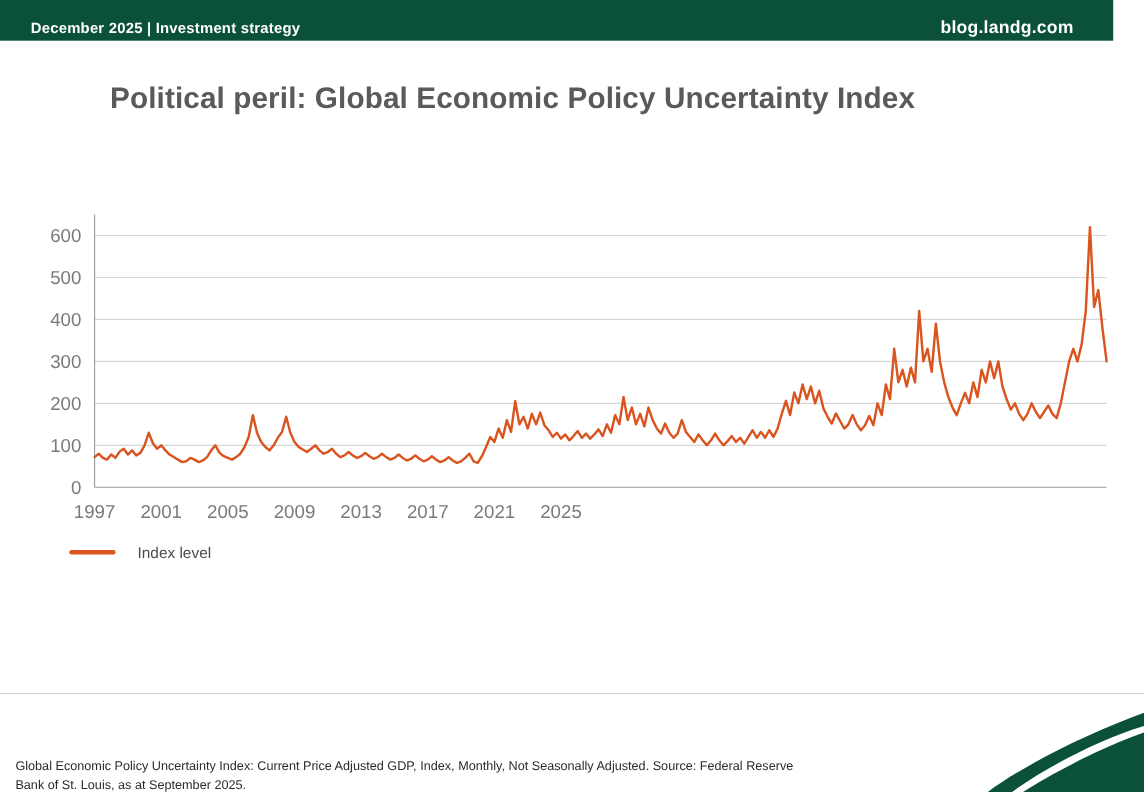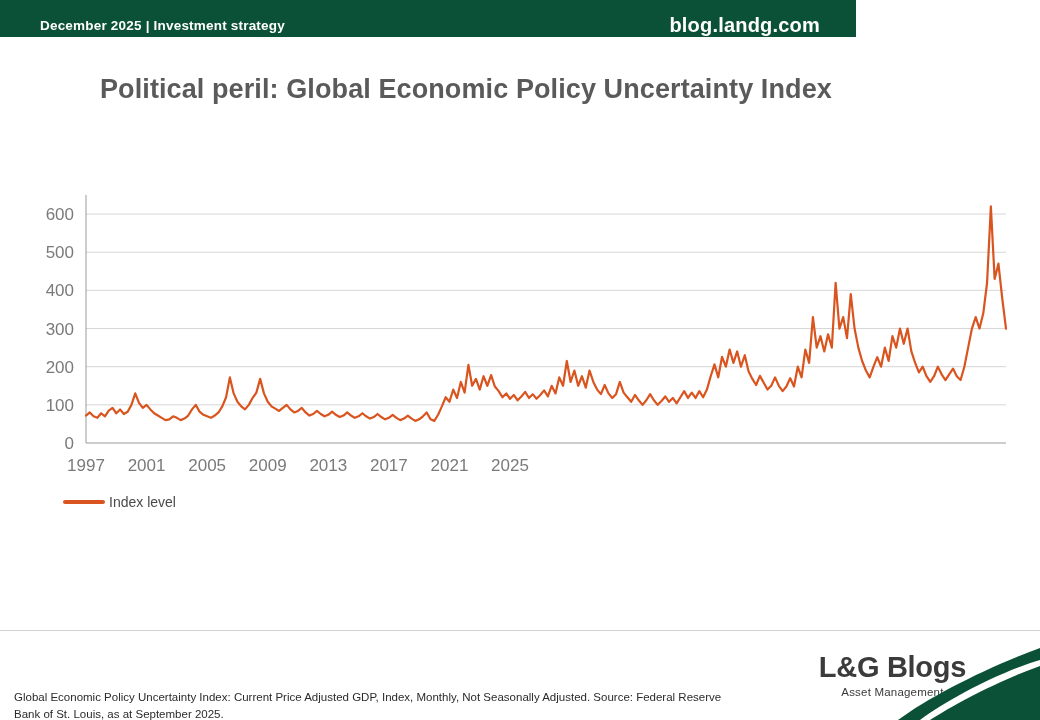--- a/index.html
+++ b/index.html
@@ -12,47 +12,47 @@
     background: #ffffff;
     font-family: "Liberation Sans", sans-serif;
     overflow: hidden;
     position: relative;
   }
 
   
   .header-bar {
     position: absolute;
     left: 0; top: 0;
-    width: 856px;
+    width: 1012px;
     height: 51px;
     background: #0b5137;
     display: flex;
     align-items: center;
     justify-content: space-between;
     box-sizing: border-box;
-    padding: 0 36px 0 40px;
+    padding: 0 36px 0 28px;
   }
   .header-left {
     color: #ffffff;
     font-size: 13.5px;
     letter-spacing: 0.2px;
     white-space: nowrap;
   }
   .header-left .date {
     font-weight: bold;
   }
   .header-left .sep {
     font-weight: bold;
   }
   .header-left .cat {
     font-weight: bold;
   }
   .header-right {
     color: #ffffff;
-    font-size: 20px;
+    font-size: 16px;
     font-weight: bold;
     letter-spacing: 0.2px;
   }
 
   
   .slide-body {
     position: absolute;
     left: 0; top: 37px;
     width: 1040px;
     height: 579px;
@@ -81,21 +81,21 @@
   .chart-svg {
     display: block;
   }
 
   .legend {
     position: absolute;
     left: 63px;
     top: 457px;
     display: flex;
     align-items: center;
-    gap: 4px;
+    gap: 20px;
   }
   .legend-swatch {
     width: 42px;
     height: 4px;
     background: #d9541e;
     border-radius: 2px;
   }
   .legend-label {
     font-size: 14px;
     color: #4a4a4a;
@@ -197,23 +197,19 @@
   </div>
 
   <div class="legend">
     <div class="legend-swatch"></div>
     <div class="legend-label">Index level</div>
   </div>
 </div>
 
 <div class="footer">
   <div class="footnote">Global Economic Policy Uncertainty Index: Current Price Adjusted GDP, Index, Monthly, Not Seasonally Adjusted. Source: Federal Reserve Bank of St. Louis, as at September 2025.</div>
-  <div class="brand">
-    <div class="brand-main">L&amp;G Blogs</div>
-    <div class="brand-sub">Asset Management</div>
-  </div>
   <div class="corner-swoosh">
     <svg width="190" height="72" viewBox="0 0 190 72">
       <path d="M190,0 C140,18 80,48 48,72 L190,72 Z" fill="#0b5137"></path>
       <path d="M190,18 C150,32 105,56 80,72 L70,72 C100,50 150,24 190,12 Z" fill="#ffffff"></path>
     </svg>
   </div>
 </div>
 
 </body></html>

